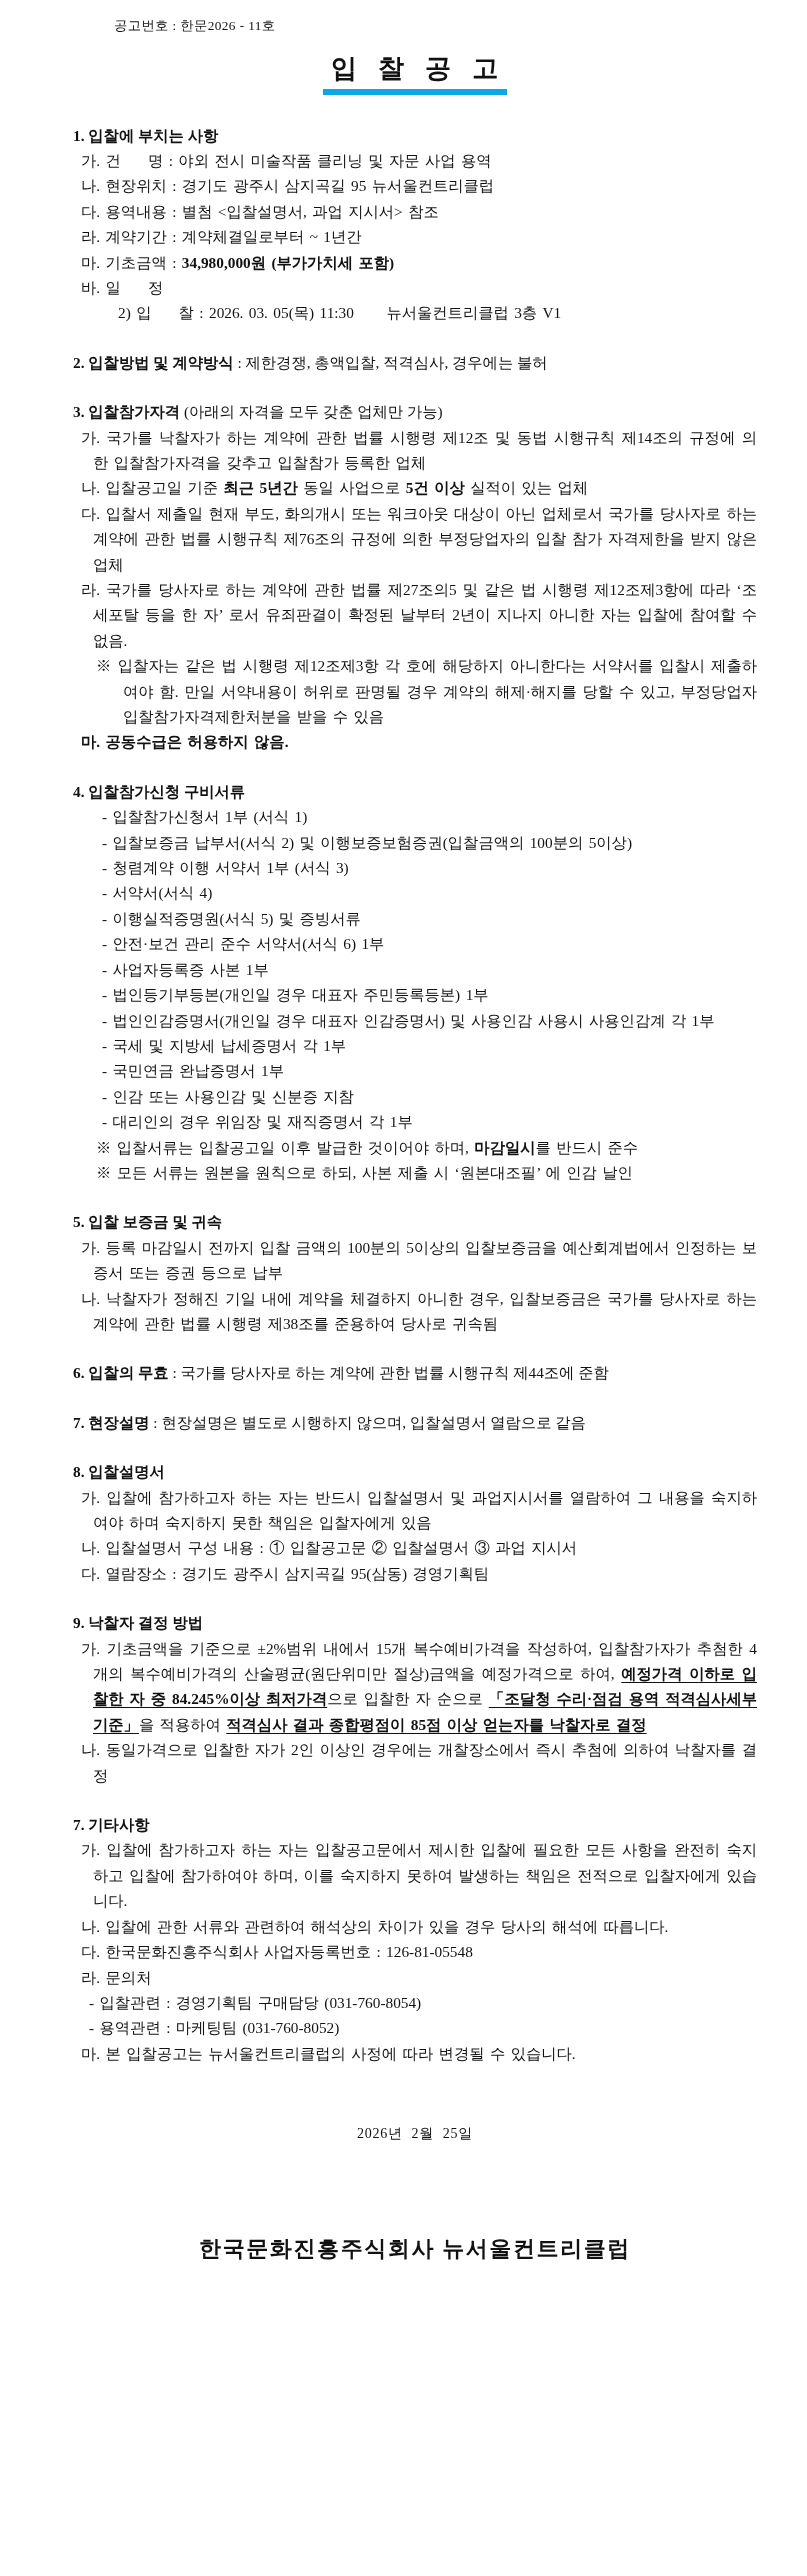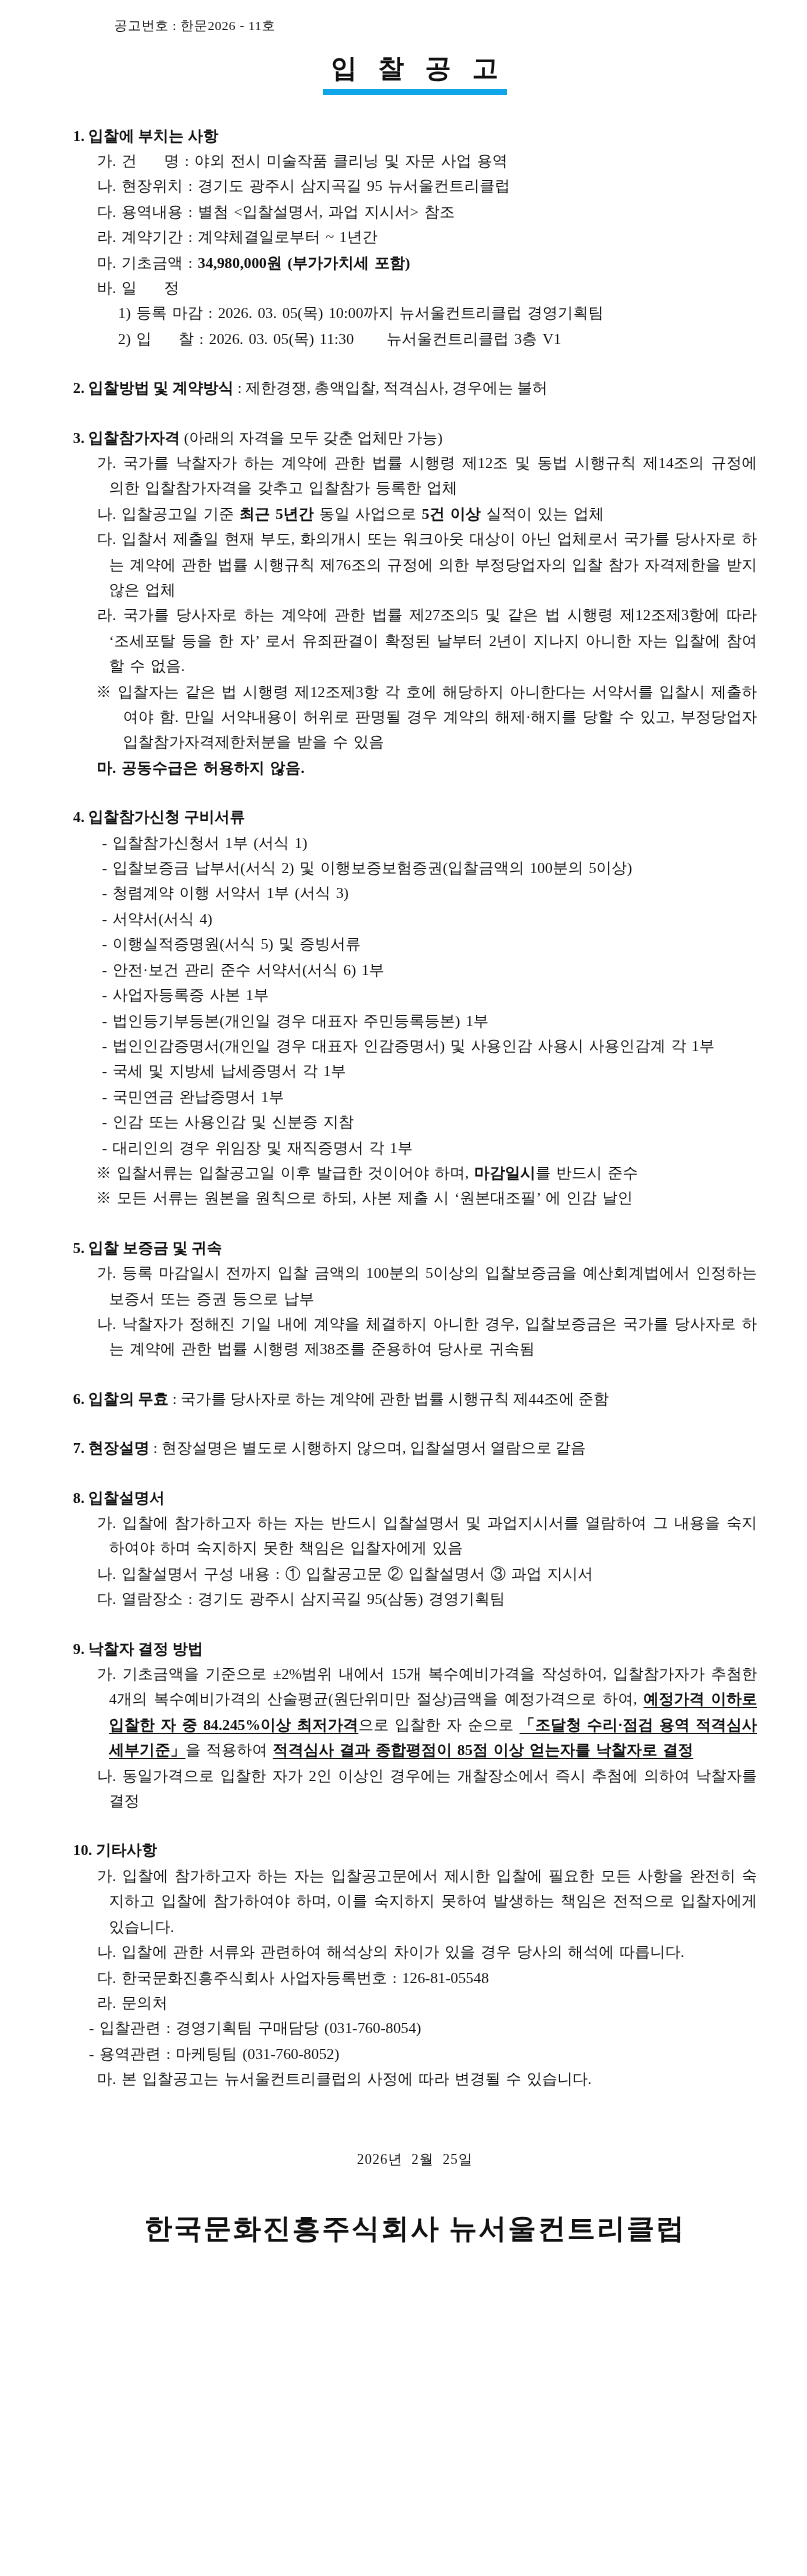--- a/index.html
+++ b/index.html
@@ -35,41 +35,41 @@
     letter-spacing: 7.3px;
     padding: 0 1.6px 7.3px 8px;
     border-bottom: 6px solid #0ea5e9;
   }
   .section { margin: 0 0 24px 0; }
   .sec-heading { font-weight: normal; }
   .item {
     text-align: justify;
     word-spacing: 1.6px;
   }
-  .item-ga      { margin-left: 36px; text-indent: -12px; }
+  .item-ga      { margin-left: 20px; text-indent: -12px; }
   .item-dash    { margin-left: 37px; text-indent: -8px; }
   .item-star    { margin-left: 50px; text-indent: -27px; }
   .item-num     { margin-left: 45px; text-indent: 0; }
   .item-subdash { margin-left: 16px; text-indent: 0; }
   .b { font-weight: bold; }
   .u {
     text-decoration: underline;
     text-underline-offset: 3.2px;
     text-decoration-thickness: 1.2px;
   }
   .date-line {
     margin-top: 55px;
     text-align: center;
     font-size: 14px;
     letter-spacing: 0.8px;
   }
   .issuer-line {
-    margin-top: 44px;
+    margin-top: 89px;
     text-align: center;
-    font-size: 28px;
+    font-size: 22px;
     font-weight: bold;
     letter-spacing: 1.6px;
   }
 </style>
 </head>
 <body>
 
 <div class="doc">
 
   <div class="notice-no">공고번호 : 한문2026 - 11호</div>
@@ -80,21 +80,20 @@
 
   <div>
       <div class="section">
         <div class="sec-heading"><span class="b">1. 입찰에 부치는 사항</span></div>
         <div class="item item-ga"><span>가. 건&nbsp;&nbsp;&nbsp;&nbsp; 명 : 야외 전시 미술작품 클리닝 및 자문 사업 용역</span></div>
         <div class="item item-ga"><span>나. 현장위치 : 경기도 광주시 삼지곡길 95 뉴서울컨트리클럽</span></div>
         <div class="item item-ga"><span>다. 용역내용 : 별첨 &lt;입찰설명서, 과업 지시서&gt; 참조</span></div>
         <div class="item item-ga"><span>라. 계약기간 : 계약체결일로부터 ~ 1년간</span></div>
         <div class="item item-ga"><span>마. 기초금액 : </span><span class="b">34,980,000원 (부가가치세 포함)</span></div>
         <div class="item item-ga"><span>바. 일&nbsp;&nbsp;&nbsp;&nbsp; 정</span></div>
-        <div class="item item-num"><span>1) 등록 마감 : 2026. 03. 05(목) 10:00까지 뉴서울컨트리클럽 경영기획팀</span></div>
         <div class="item item-num"><span>2) 입&nbsp;&nbsp;&nbsp;&nbsp; 찰 : 2026. 03. 05(목) 11:30&nbsp;&nbsp;&nbsp;&nbsp;&nbsp; 뉴서울컨트리클럽 3층 V1</span></div>
       </div>
       <div class="section">
         <div class="sec-heading"><span class="b">2. 입찰방법 및 계약방식</span><span> : 제한경쟁, 총액입찰, 적격심사, 경우에는 불허</span></div>
       </div>
       <div class="section">
         <div class="sec-heading"><span class="b">3. 입찰참가자격</span><span> (아래의 자격을 모두 갖춘 업체만 가능)</span></div>
         <div class="item item-ga"><span>가. 국가를 낙찰자가 하는 계약에 관한 법률 시행령 제12조 및 동법 시행규칙 제14조의 규정에 의한 입찰참가자격을 갖추고 입찰참가 등록한 업체</span></div>
         <div class="item item-ga"><span>나. 입찰공고일 기준 </span><span class="b">최근 5년간</span><span> 동일 사업으로 </span><span class="b">5건 이상</span><span> 실적이 있는 업체</span></div>
         <div class="item item-ga"><span>다. 입찰서 제출일 현재 부도, 화의개시 또는 워크아웃 대상이 아닌 업체로서 국가를 당사자로 하는 계약에 관한 법률 시행규칙 제76조의 규정에 의한 부정당업자의 입찰 참가 자격제한을 받지 않은 업체</span></div>
@@ -136,21 +135,21 @@
         <div class="item item-ga"><span>가. 입찰에 참가하고자 하는 자는 반드시 입찰설명서 및 과업지시서를 열람하여 그 내용을 숙지하여야 하며 숙지하지 못한 책임은 입찰자에게 있음</span></div>
         <div class="item item-ga"><span>나. 입찰설명서 구성 내용 : ① 입찰공고문 ② 입찰설명서 ③ 과업 지시서</span></div>
         <div class="item item-ga"><span>다. 열람장소 : 경기도 광주시 삼지곡길 95(삼동) 경영기획팀</span></div>
       </div>
       <div class="section">
         <div class="sec-heading"><span class="b">9. 낙찰자 결정 방법</span></div>
         <div class="item item-ga"><span>가. 기초금액을 기준으로 ±2%범위 내에서 15개 복수예비가격을 작성하여, 입찰참가자가 추첨한 4개의 복수예비가격의 산술평균(원단위미만 절상)금액을 예정가격으로 하여, </span><span class="b u">예정가격 이하로 입찰한 자 중 84.245%이상 최저가격</span><span>으로 입찰한 자 순으로 </span><span class="b u">「조달청 수리·점검 용역 적격심사세부기준」</span><span>을 적용하여 </span><span class="b u">적격심사 결과 종합평점이 85점 이상 얻는자를 낙찰자로 결정</span></div>
         <div class="item item-ga"><span>나. 동일가격으로 입찰한 자가 2인 이상인 경우에는 개찰장소에서 즉시 추첨에 의하여 낙찰자를 결정</span></div>
       </div>
       <div class="section">
-        <div class="sec-heading"><span class="b">10. 기타사항</span></div>
+        <div class="sec-heading"><span class="b">7. 기타사항</span></div>
         <div class="item item-ga"><span>가. 입찰에 참가하고자 하는 자는 입찰공고문에서 제시한 입찰에 필요한 모든 사항을 완전히 숙지하고 입찰에 참가하여야 하며, 이를 숙지하지 못하여 발생하는 책임은 전적으로 입찰자에게 있습니다.</span></div>
         <div class="item item-ga"><span>나. 입찰에 관한 서류와 관련하여 해석상의 차이가 있을 경우 당사의 해석에 따릅니다.</span></div>
         <div class="item item-ga"><span>다. 한국문화진흥주식회사 사업자등록번호 : 126-81-05548</span></div>
         <div class="item item-ga"><span>라. 문의처</span></div>
         <div class="item item-subdash"><span>- 입찰관련 : 경영기획팀 구매담당 (031-760-8054)</span></div>
         <div class="item item-subdash"><span>- 용역관련 : 마케팅팀 (031-760-8052)</span></div>
         <div class="item item-ga"><span>마. 본 입찰공고는 뉴서울컨트리클럽의 사정에 따라 변경될 수 있습니다.</span></div>
       </div>
     </div>
 

